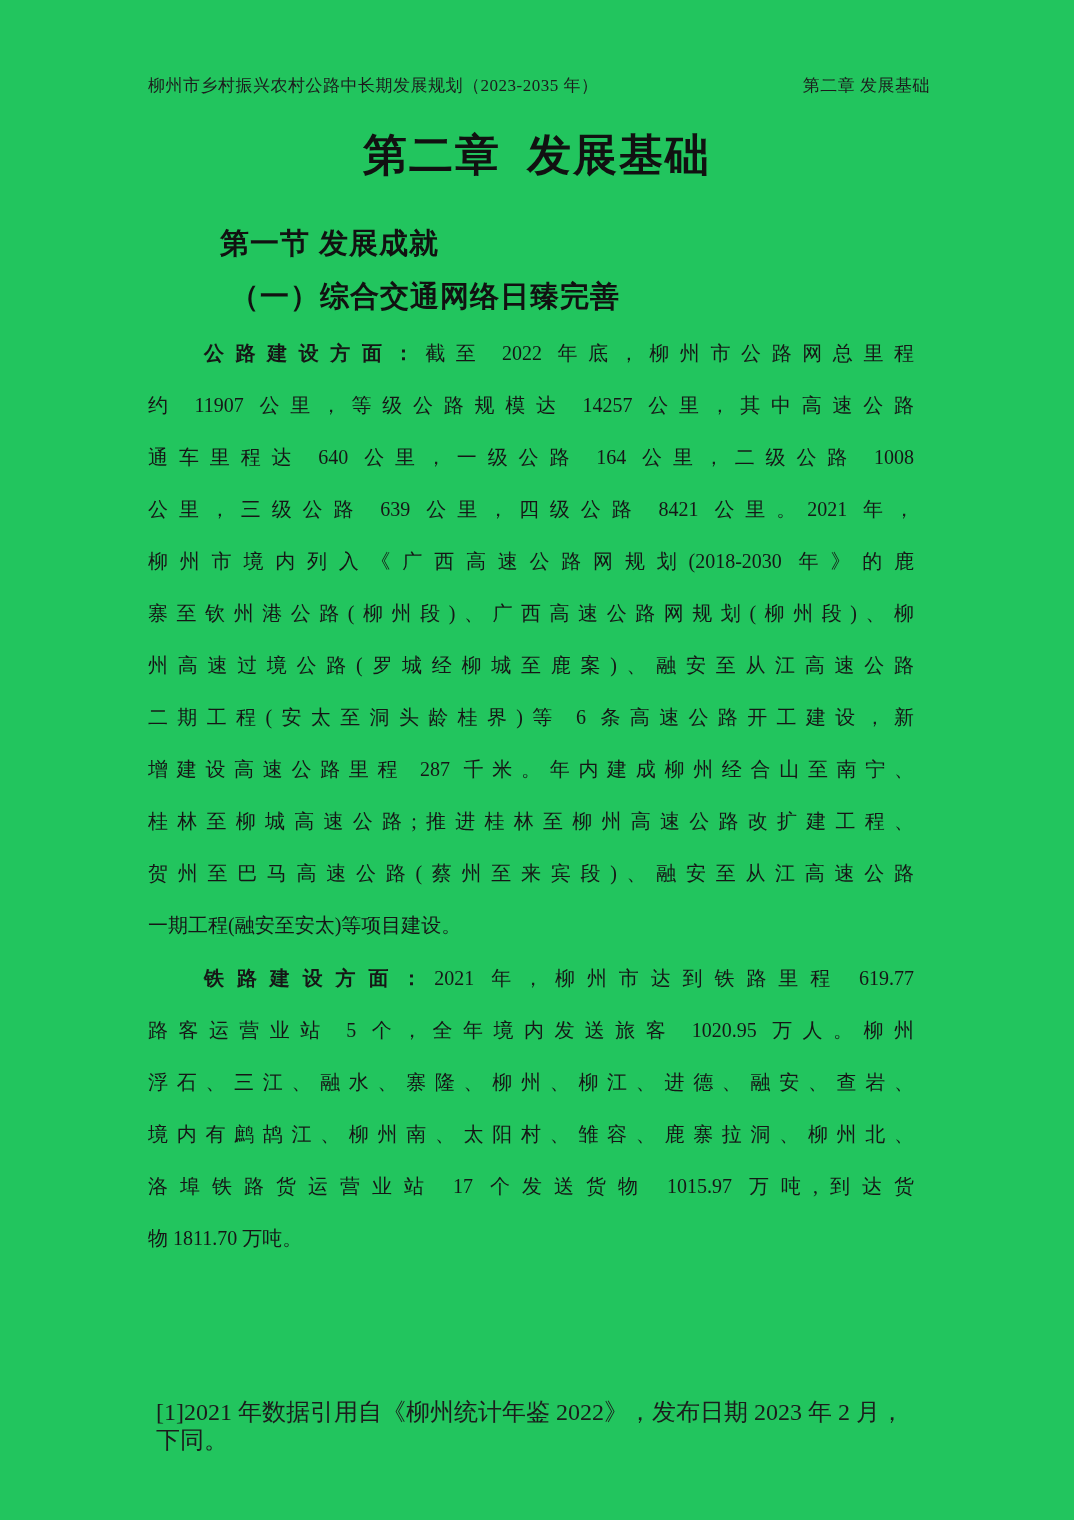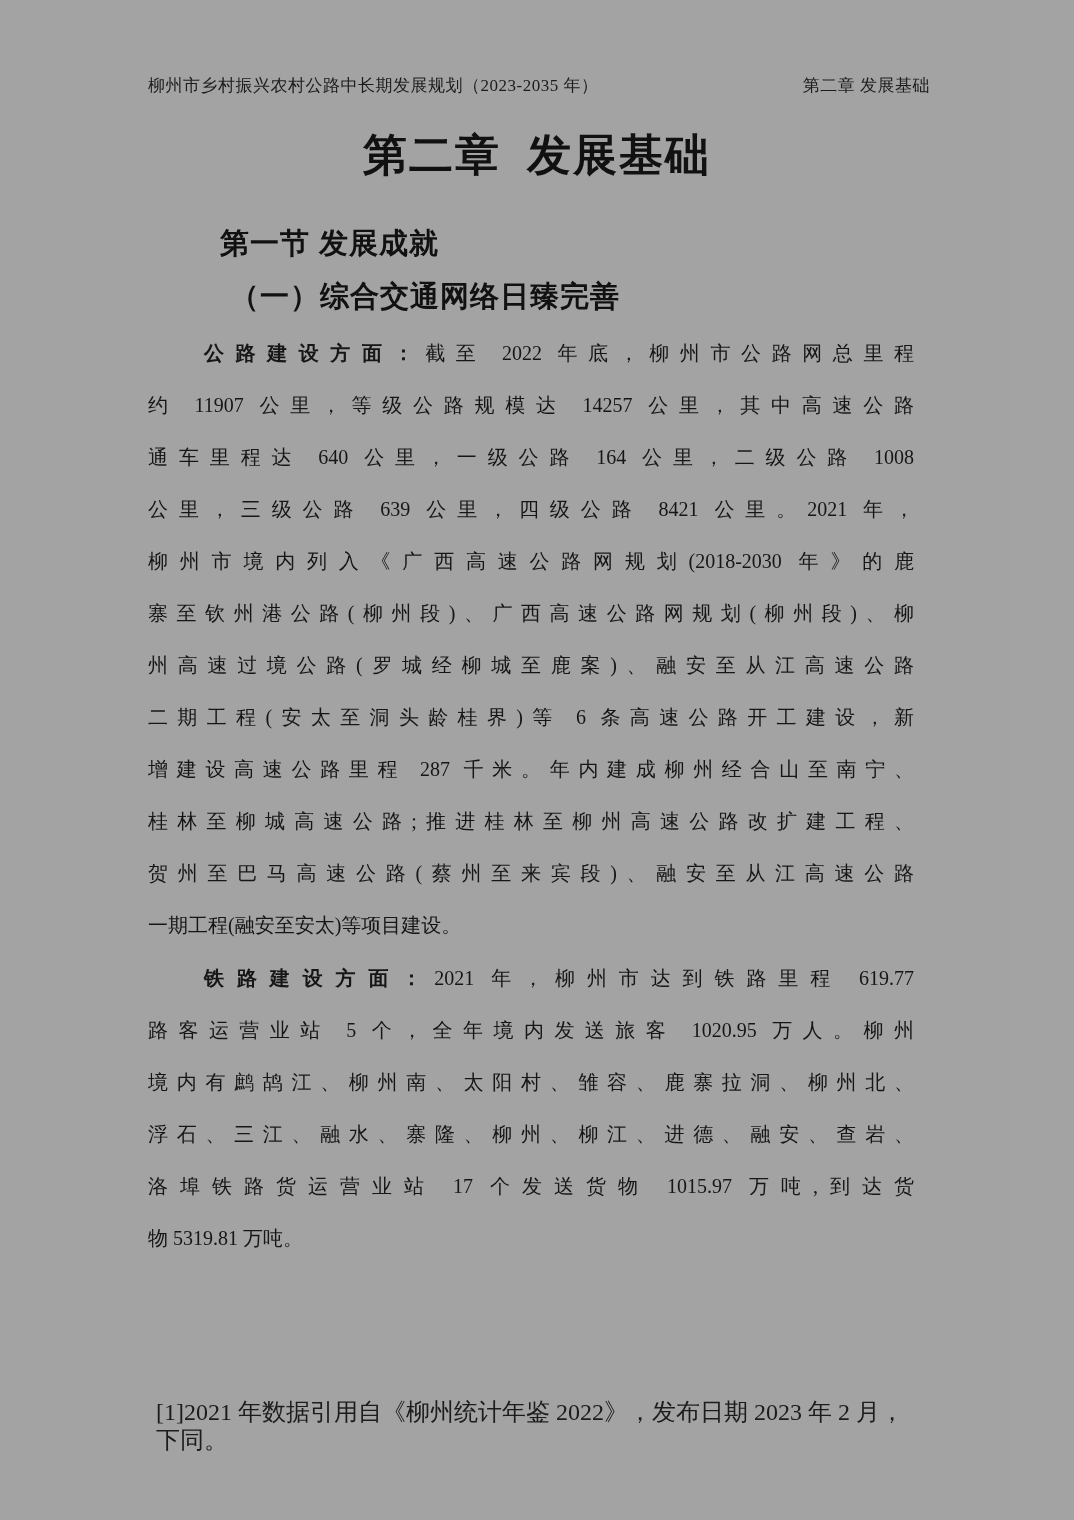--- a/index.html
+++ b/index.html
@@ -4,21 +4,21 @@
 <style>
   html, body {
     margin: 0;
     padding: 0;
     background: #ffffff;
   }
   .page {
     position: relative;
     width: 1074px;
     height: 1520px;
-    background: #a3a3a3;
+    background: #22c55e;
     color: #111111;
     overflow: hidden;
     font-family: "Liberation Serif", "DejaVu Serif", serif;
   }
   .txt { white-space: pre-wrap; }
 
   
   .header {
     position: absolute;
     top: 74px;
@@ -128,21 +128,21 @@
     <div class="body-line txt">二期工程(安太至洞头龄桂界)等 6 条高速公路开工建设，新</div>
     <div class="body-line txt">增建设高速公路里程 287 千米。年内建成柳州经合山至南宁、</div>
     <div class="body-line txt">桂林至柳城高速公路;推进桂林至柳州高速公路改扩建工程、</div>
     <div class="body-line txt">贺州至巴马高速公路(蔡州至来宾段)、融安至从江高速公路</div>
     <div class="body-line last-line txt">一期工程(融安至安太)等项目建设。</div>
   </div>
 
   <div class="para para-2">
     <div class="body-line first-line"><span class="lead txt">铁路建设方面：</span><span class="txt">2021 年，柳州市达到铁路里程 619.77</span></div>
     <div class="body-line txt">路客运营业站 5 个，全年境内发送旅客 1020.95 万人。柳州</div>
+    <div class="body-line txt">浮石、三江、融水、寨隆、柳州、柳江、进德、融安、查岩、</div>
     <div class="body-line txt">境内有鹧鸪江、柳州南、太阳村、雏容、鹿寨拉洞、柳州北、</div>
-    <div class="body-line txt">浮石、三江、融水、寨隆、柳州、柳江、进德、融安、查岩、</div>
     <div class="body-line txt">洛埠铁路货运营业站 17 个发送货物 1015.97 万吨,到达货</div>
-    <div class="body-line last-line txt">物 5319.81 万吨。</div>
+    <div class="body-line last-line txt">物 1811.70 万吨。</div>
   </div>
 
   <div class="footnote txt">[1]2021 年数据引用自《柳州统计年鉴 2022》，发布日期 2023 年 2 月，下同。</div>
 
 </div>
 
 </body></html>

